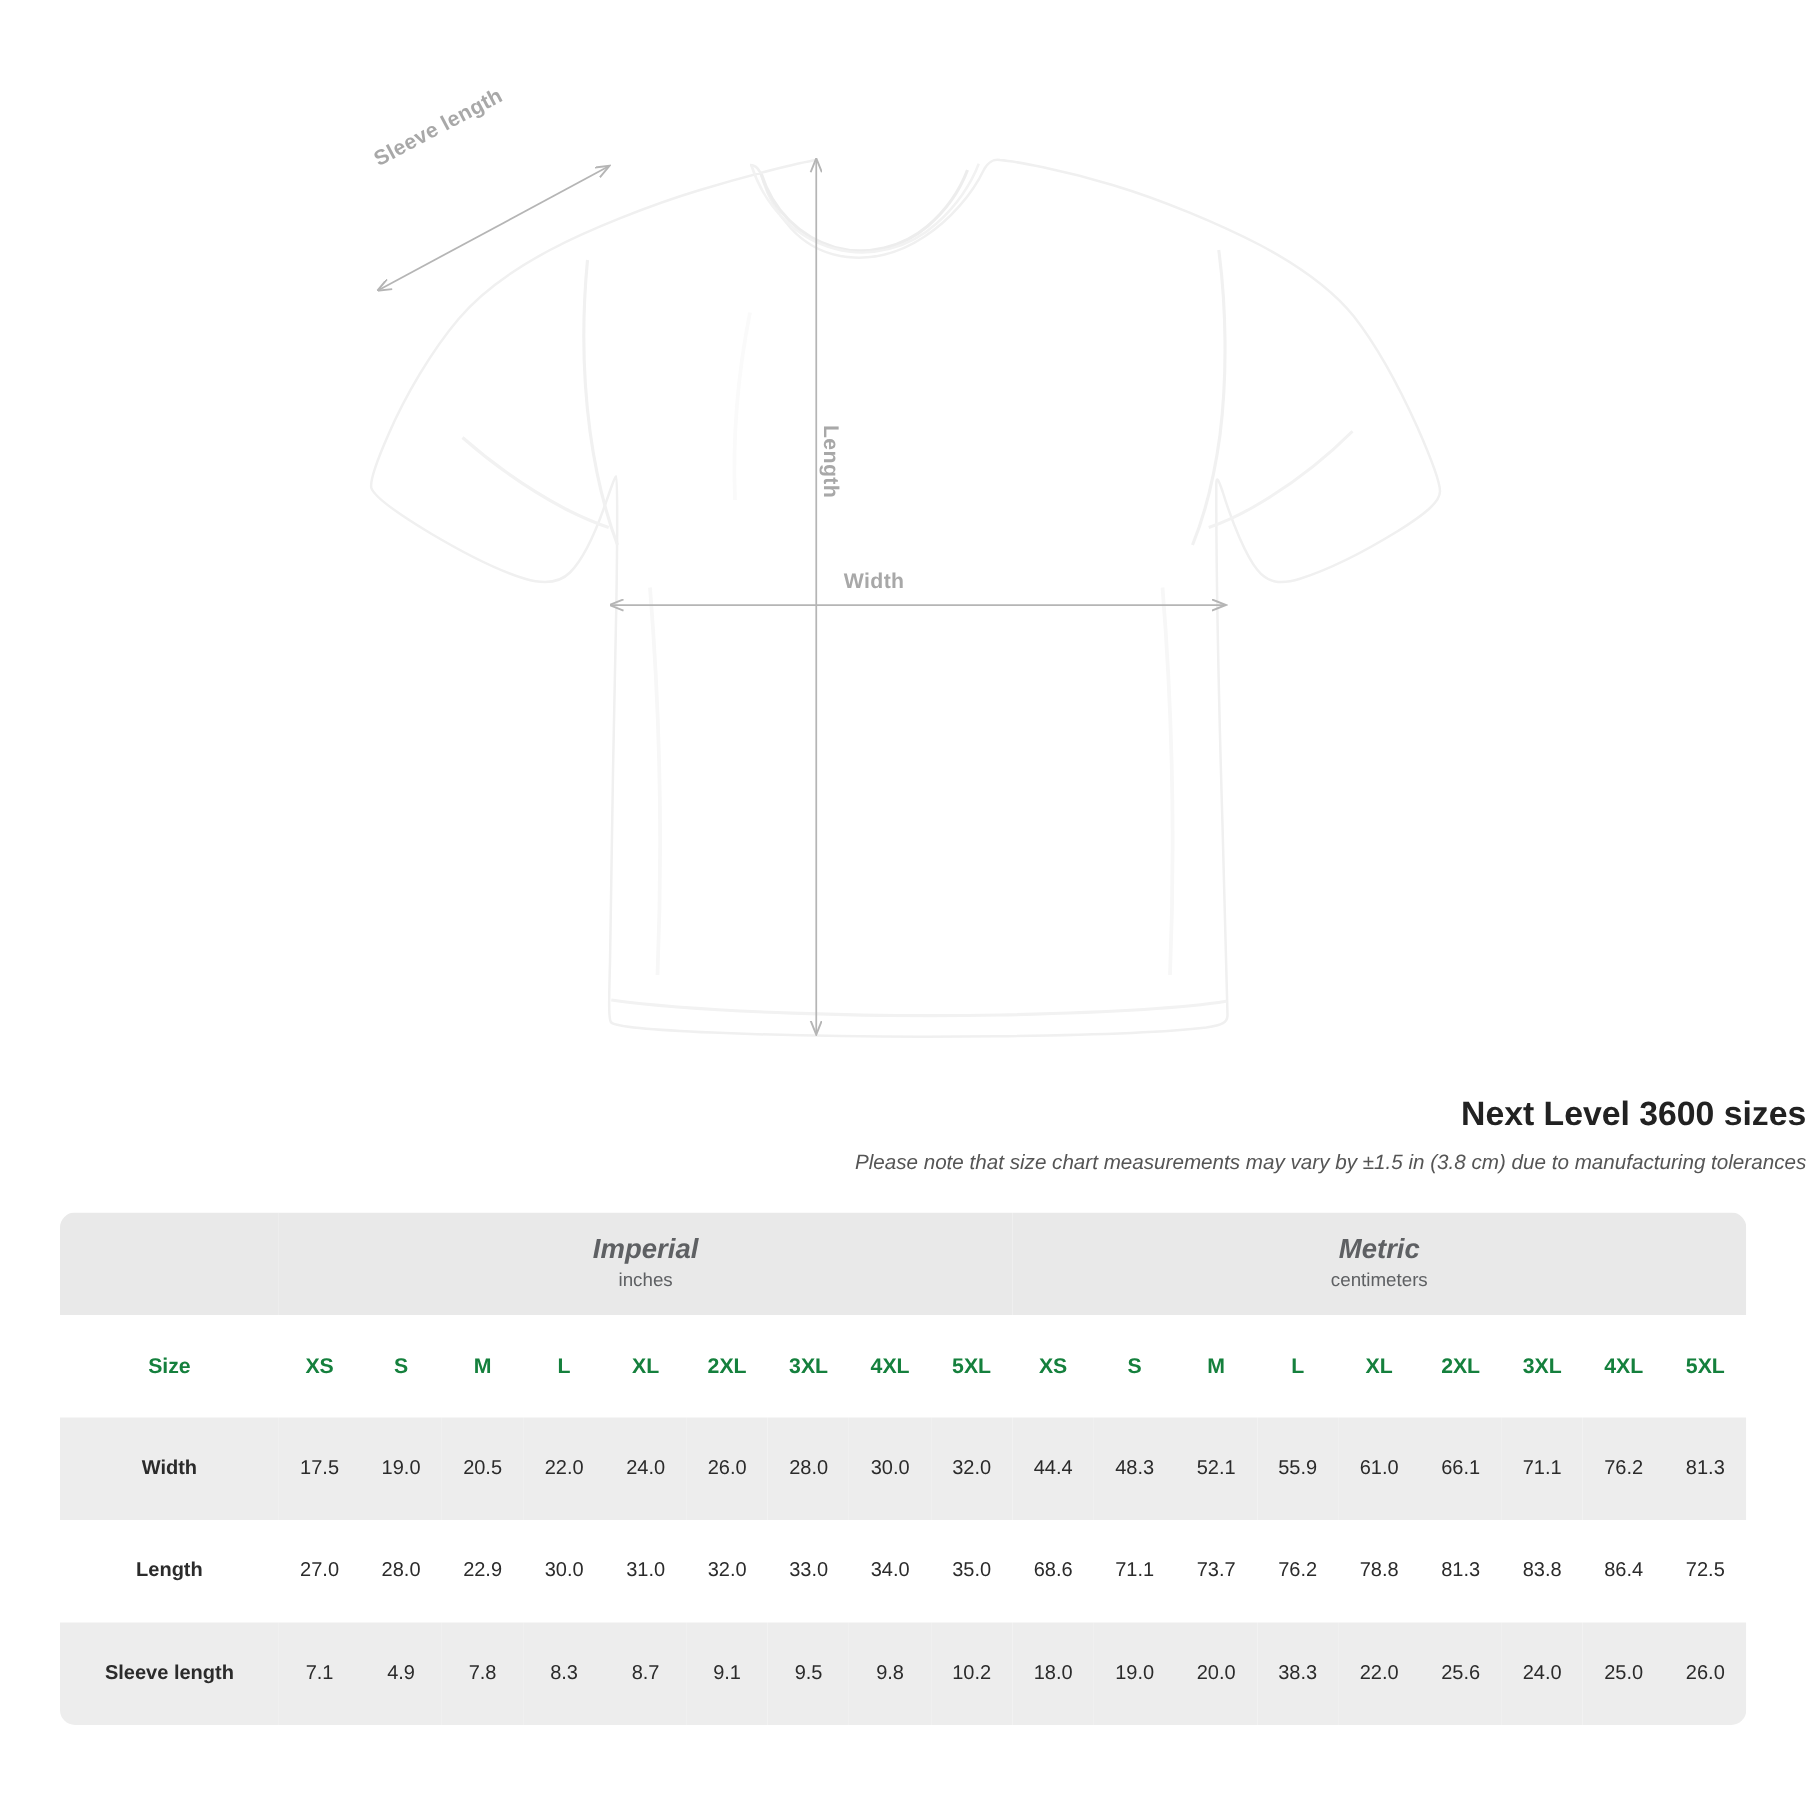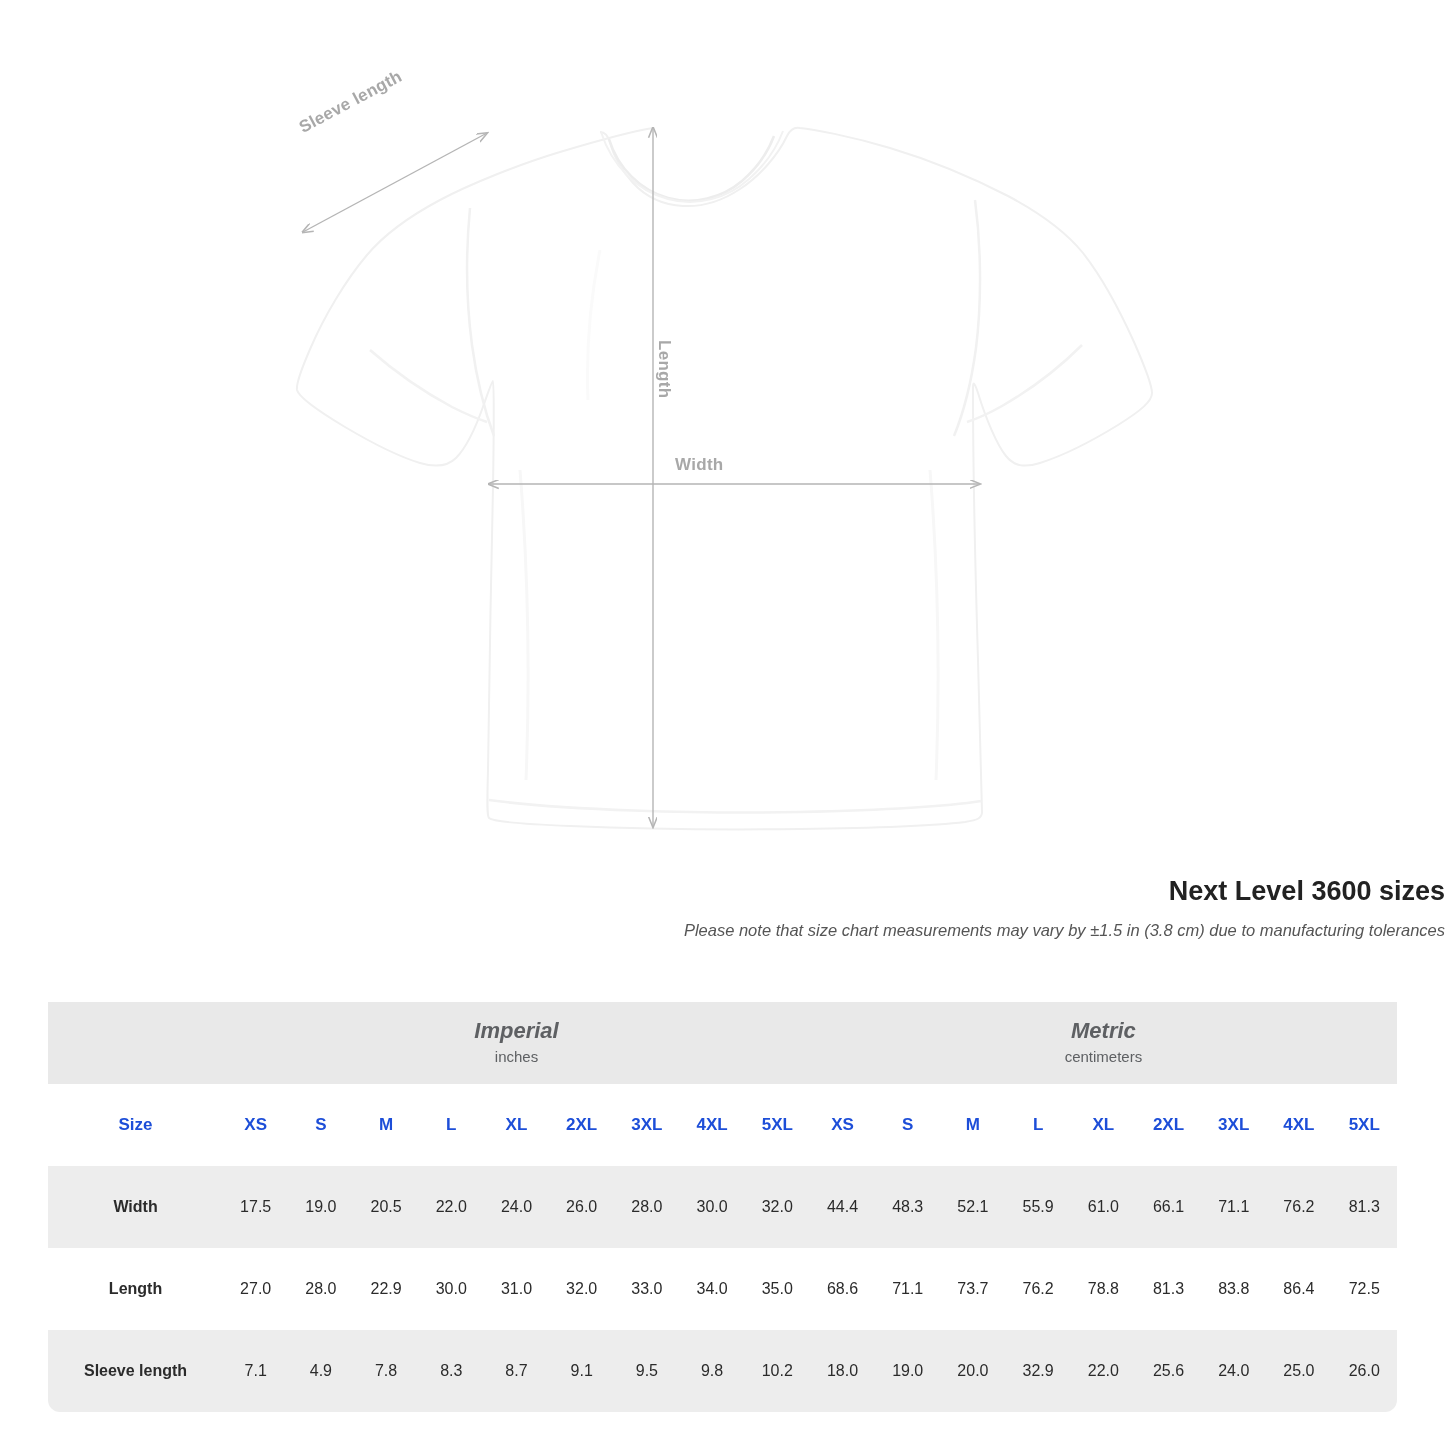--- a/index.html
+++ b/index.html
@@ -81,21 +81,20 @@
   
   .table-wrap {
     margin: 30px 48px 0 48px;
     border-radius: 12px;
     overflow: hidden;
   }
   table.size-table {
     border-collapse: collapse;
     width: 1349px;
     table-layout: fixed;
-    margin-top: 32px;
   }
   table.size-table td,
   table.size-table th {
     text-align: center;
     vertical-align: middle;
     font-size: 16px;
     color: #2b2b2b;
     padding: 0;
     height: 82px;
     border: none;
@@ -119,21 +118,21 @@
     font-weight: normal;
     line-height: 1.7;
     text-align: center;
   }
   .corner-cell { background: #e9e9e9; }
 
   tr.row-head td {
     background: #ffffff;
     font-weight: bold;
     font-size: 17px;
-    color: #1d4ed8;
+    color: #15803d;
   }
   tr.row-alt td {
     background: #ededed;
   }
   tr.row-plain td {
     background: #ffffff;
   }
   td.rowlabel {
     font-weight: bold;
     font-size: 17px;
@@ -328,21 +327,21 @@
           <td class="val">7.8</td>
           <td class="val">8.3</td>
           <td class="val">8.7</td>
           <td class="val">9.1</td>
           <td class="val">9.5</td>
           <td class="val">9.8</td>
           <td class="val">10.2</td>
           <td class="val">18.0</td>
           <td class="val">19.0</td>
           <td class="val">20.0</td>
-          <td class="val">32.9</td>
+          <td class="val">38.3</td>
           <td class="val">22.0</td>
           <td class="val">25.6</td>
           <td class="val">24.0</td>
           <td class="val">25.0</td>
           <td class="val">26.0</td>
         </tr>
       </tbody>
     </table>
   </div>
 

